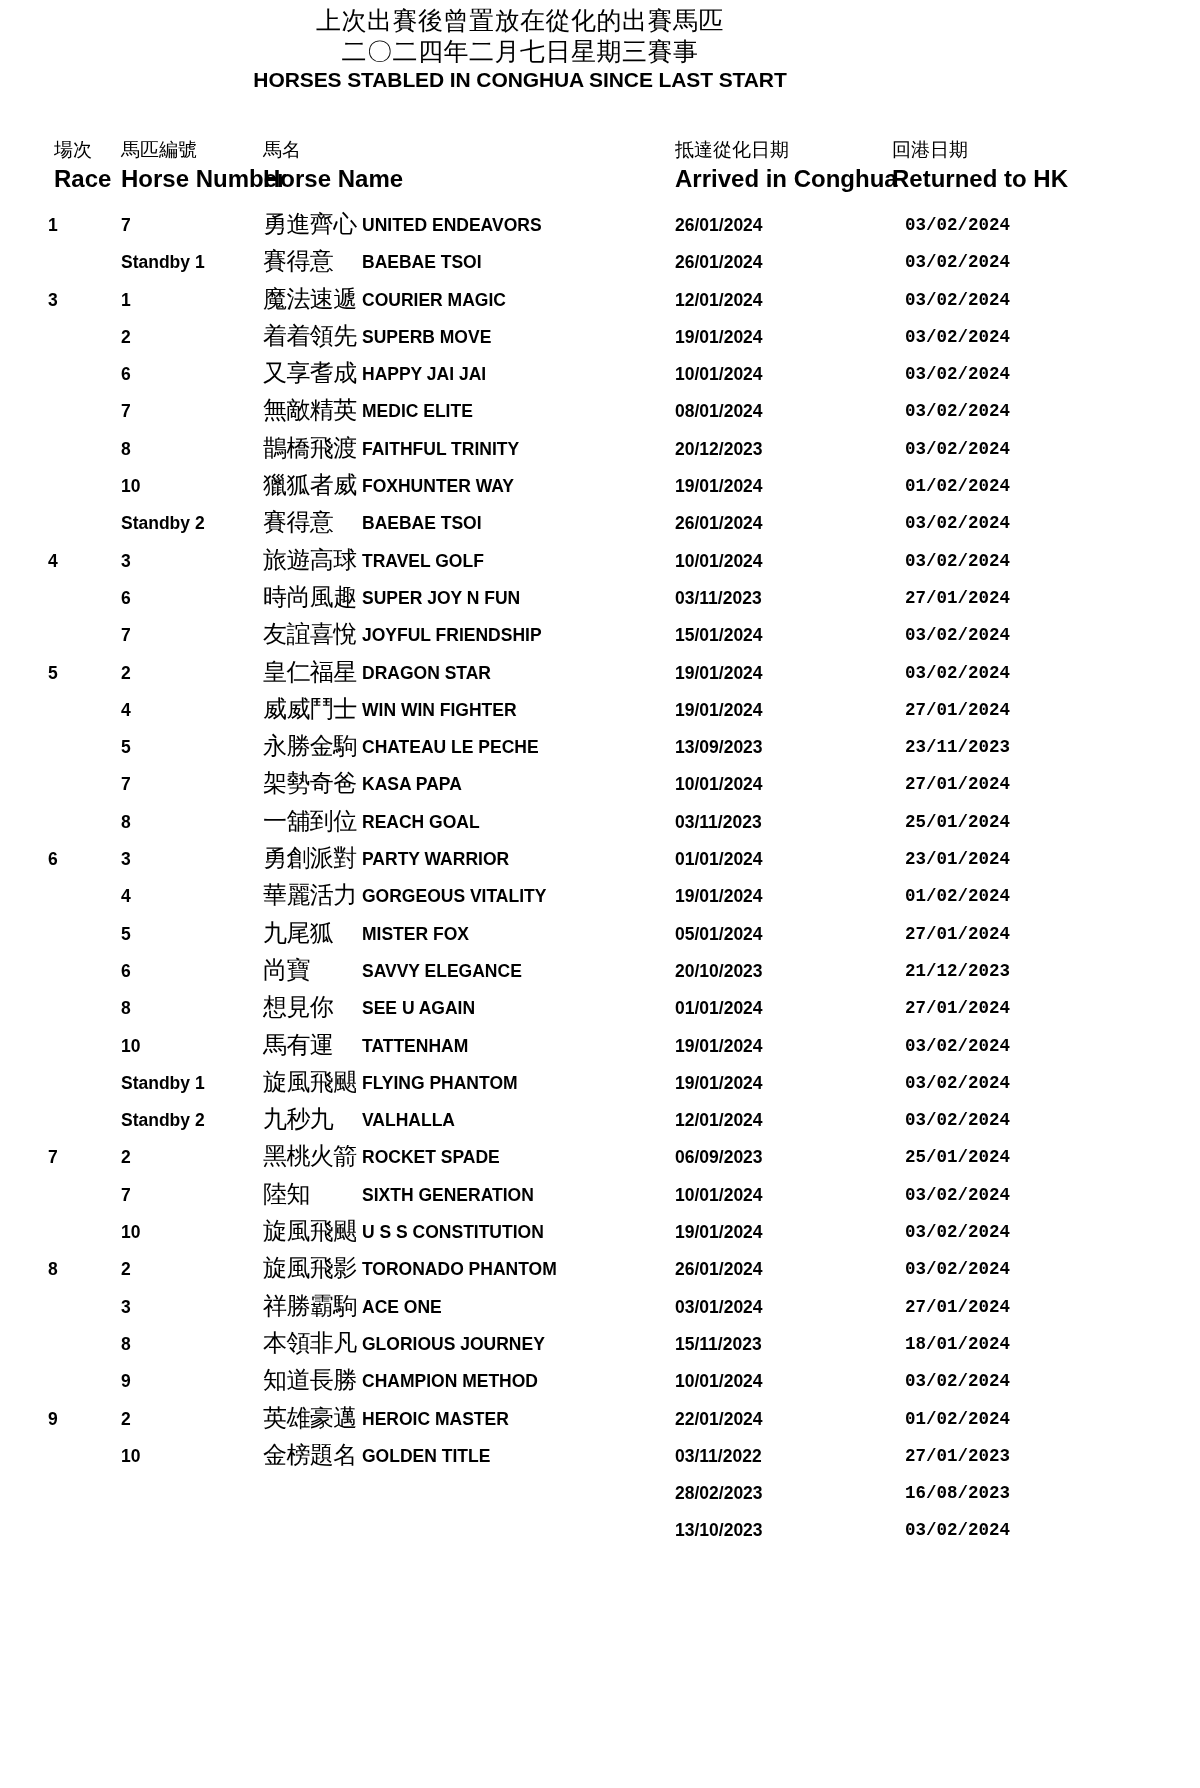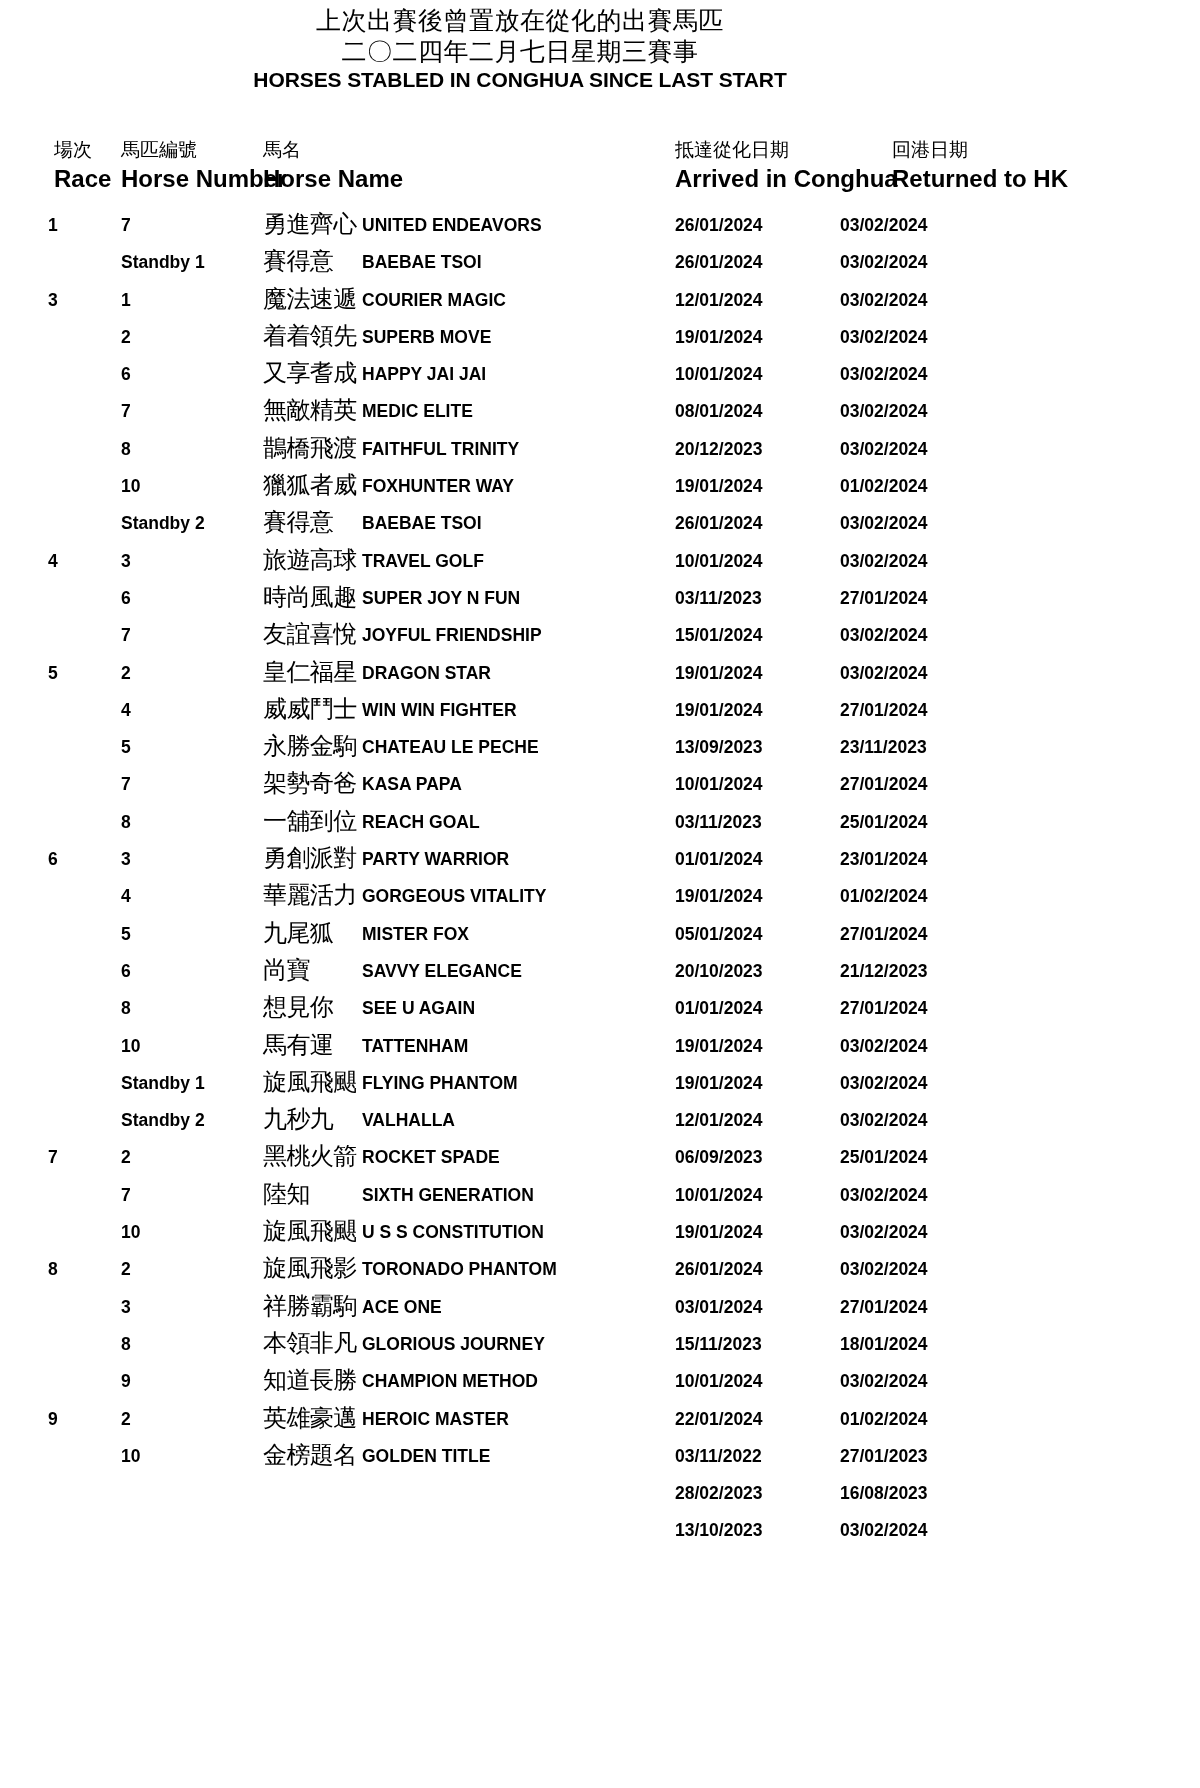--- a/index.html
+++ b/index.html
@@ -101,21 +101,21 @@
     left: 263px;
     width: 96px;
     font-family: "DejaVu Sans", "Liberation Sans", sans-serif;
     font-weight: 400;
     font-size: 24px;
     line-height: 25px;
     letter-spacing: -0.6px;
   }
   .c-en        { left: 362px; width: 300px; }
   .c-arrived   { left: 675px; width: 190px; }
-  .c-returned  { left: 840px; width: 190px; }
+  .c-returned  { left: 905px; width: 190px; font-family: Liberation Mono, monospace; }
 </style>
 </head>
 <body>
 
 <div class="page">
 
   <div class="title-block">
     <div class="title-zh">上次出賽後曾置放在從化的出賽馬匹</div>
     <div class="title-zh">二〇二四年二月七日星期三賽事</div>
     <div class="title-en title-en-1">HORSES STABLED IN CONGHUA SINCE LAST START</div>

